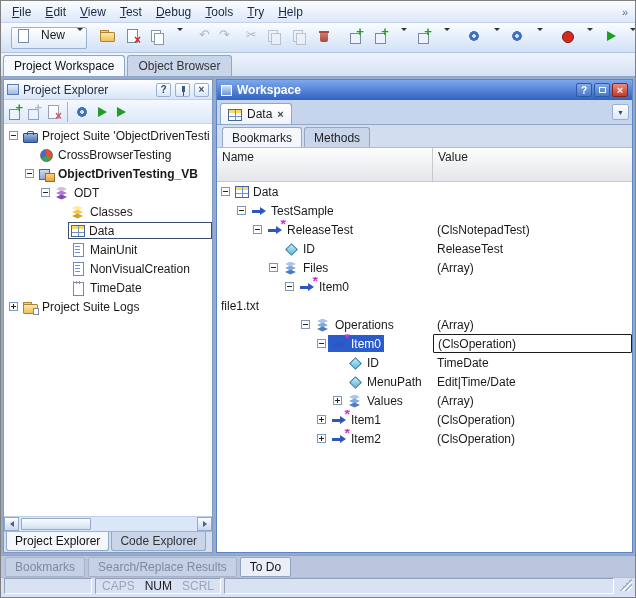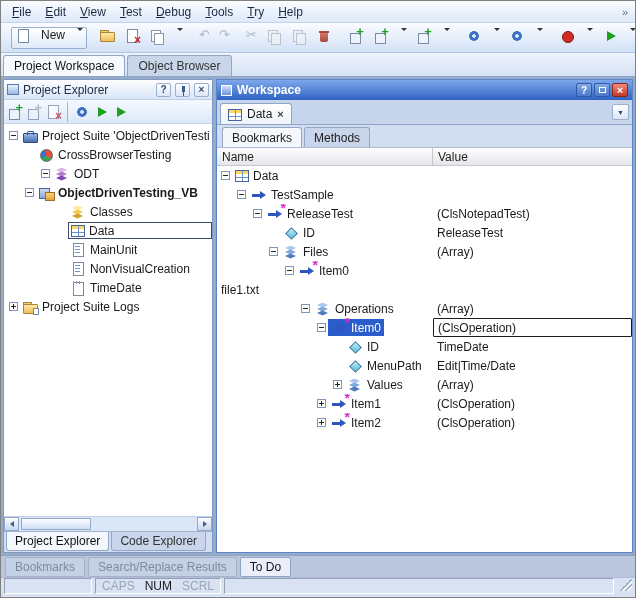--- a/index.html
+++ b/index.html
@@ -139,21 +139,21 @@
   .doc-close{color:#444;font-size:11px;font-weight:bold}
   .docbar-drop{margin-left:auto;align-self:center;width:17px;height:16px;border:1px solid #9ab0d0;background:linear-gradient(#fff,#dce7f7);
                display:flex;align-items:center;justify-content:center;font-size:7px;color:#33496e;border-radius:2px;margin-bottom:3px}
 
   .ws-proptabs{height:23px;background:#d2deef;display:flex;align-items:flex-end;gap:2px;padding:3px 5px 0;border-bottom:1px solid #aebcd6}
   .ptab{height:20px;padding:0 9px;display:flex;align-items:center;border:1px solid #93a7c6;border-bottom:none;
         border-radius:3px 3px 0 0;background:#c8d5ea;color:#222}
   .ptab.active{background:#f4f7fc}
 
   .ws-grid{flex:1;background:#fff;display:flex;flex-direction:column;overflow:hidden}
-  .grid-head{height:18px;flex:none;display:flex;background:linear-gradient(#fdfdfd,#e4e6ea);border-bottom:1px solid #c6c8cc;color:#222}
+  .grid-head{height:34px;flex:none;display:flex;background:linear-gradient(#fdfdfd,#e4e6ea);border-bottom:1px solid #c6c8cc;color:#222}
   .gh-name{width:216px;flex:none;padding:2px 5px;border-right:1px solid #c6c8cc}
   .gh-value{flex:1;padding:2px 5px}
   .grows{flex:1}
   .grow{height:19px;display:flex;align-items:center}
   .gname{width:216px;flex:none;display:flex;align-items:center;height:100%;overflow:hidden;padding-left:2px}
   .gind{width:calc(var(--l)*16px);flex:none}
   .gsel{display:flex;align-items:center;gap:4px;padding:0 3px;height:17px}
   .gtext{white-space:nowrap}
   .gval{flex:1;height:19px;display:flex;align-items:center;padding:0 4px;white-space:nowrap}
   .grow.sel .gsel{background:#2a5ccc}
@@ -301,40 +301,40 @@
               <span class="tlabel">Project Suite 'ObjectDrivenTestin</span>
             </span>
         </div>
         <div class="titem" style="--l:1">
           <span class="slot"></span>
           <span class="trest">
               <span class="icn i-cbt"></span>
               <span class="tlabel">CrossBrowserTesting</span>
             </span>
         </div>
+        <div class="titem" style="--l:1">
+          <span class="slot">
+              <span class="exp"></span>
+            </span>
+          <span class="trest">
+              <span class="icn i-proj"></span>
+              <span class="tlabel b">ObjectDrivenTesting_VB</span>
+            </span>
+        </div>
         <div class="titem" style="--l:2">
           <span class="slot">
               <span class="exp"></span>
             </span>
           <span class="trest">
               <span class="icn dstack i-odt">
                 <i></i>
                 <i></i>
                 <i></i>
               </span>
               <span class="tlabel">ODT</span>
-            </span>
-        </div>
-        <div class="titem" style="--l:1">
-          <span class="slot">
-              <span class="exp"></span>
-            </span>
-          <span class="trest">
-              <span class="icn i-proj"></span>
-              <span class="tlabel b">ObjectDrivenTesting_VB</span>
             </span>
         </div>
         <div class="titem" style="--l:3">
           <span class="slot"></span>
           <span class="trest">
               <span class="icn dstack i-classes">
                 <i></i>
                 <i></i>
                 <i></i>
               </span>

